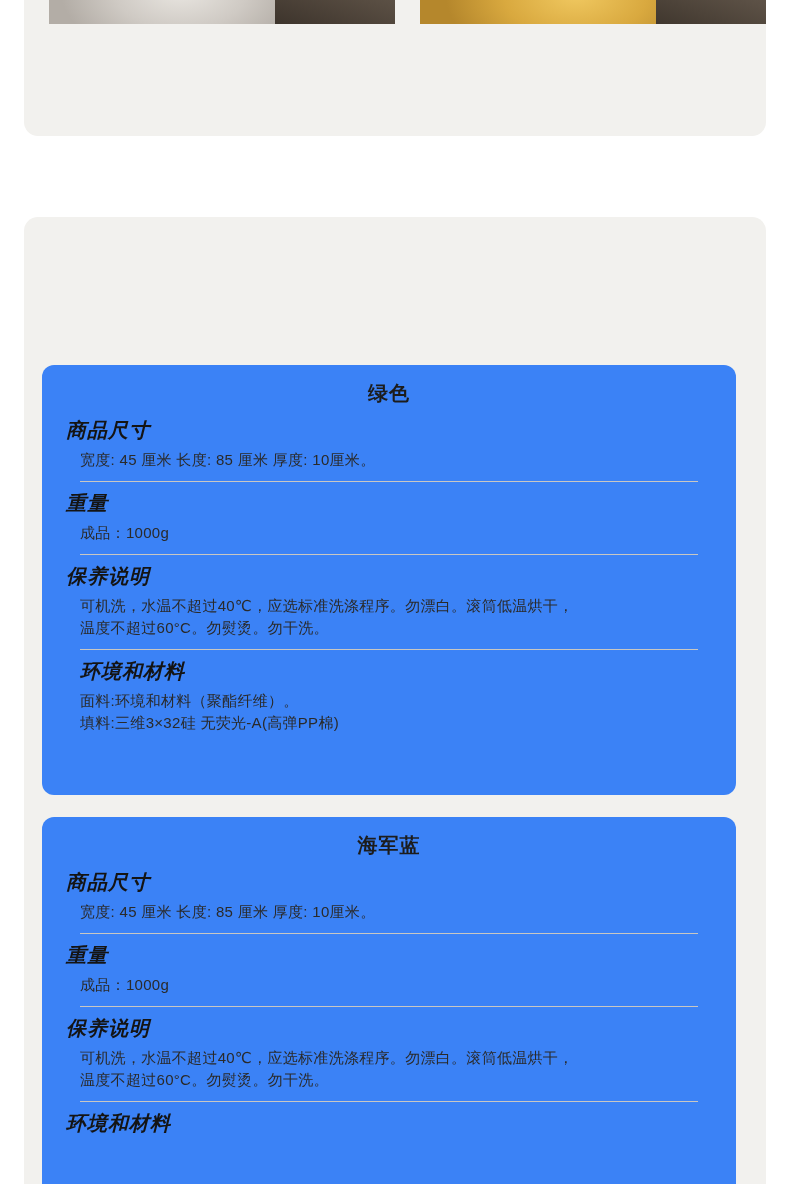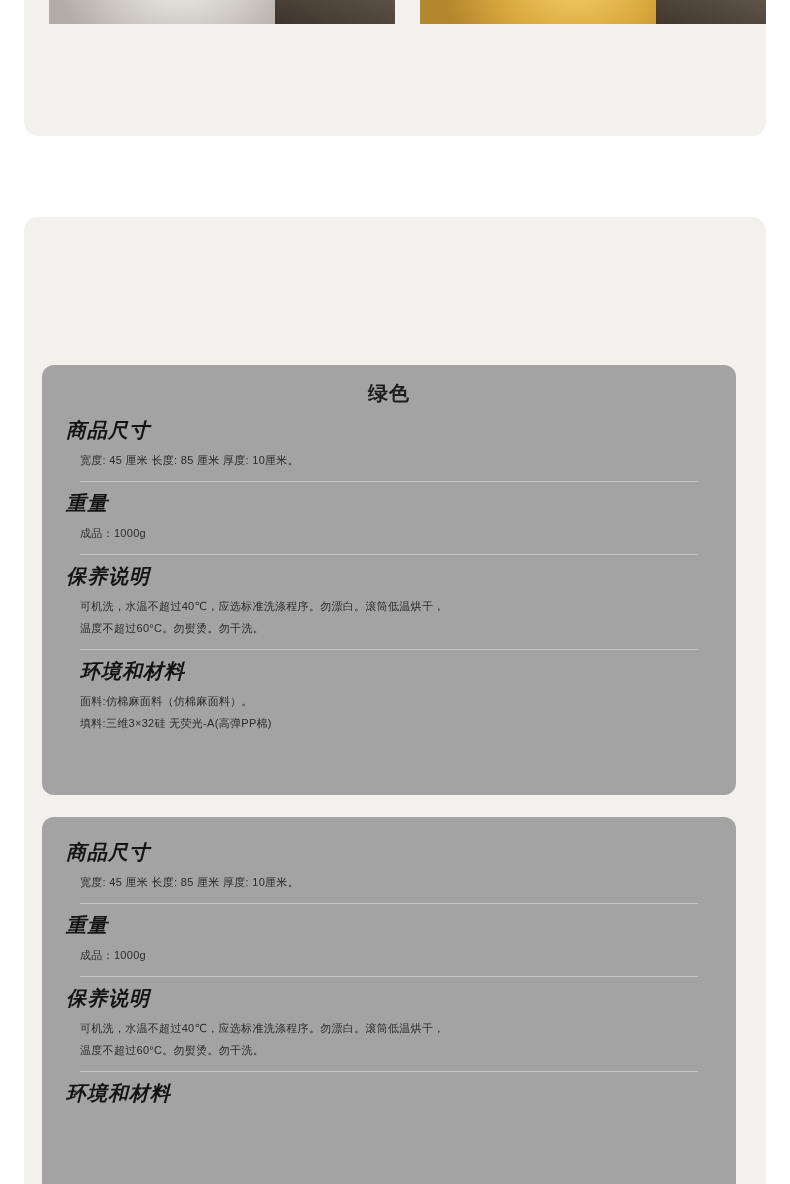--- a/index.html
+++ b/index.html
@@ -90,21 +90,21 @@
     height: 1000px;
     background: #f2f1ee;
     border-radius: 14px;
     overflow: hidden;
   }
 
   .spec-card {
     position: absolute;
     left: 18px;
     width: 694px;
-    background: #a3a3a3;
+    background: #3b82f6;
     border-radius: 12px;
     box-sizing: border-box;
     padding: 14px 24px 22px 24px;
   }
   .spec-card.card-1 { top: 148px; height: 430px; }
   .spec-card.card-2 { top: 600px; height: 430px; }
 
   .card-title {
     text-align: center;
     font-size: 20px;
@@ -120,21 +120,21 @@
     font-weight: 700;
     color: #141414;
     letter-spacing: 1px;
     margin: 6px 0 4px 0;
     line-height: 30px;
     font-style: italic;
   }
   .sec-head.indent { padding-left: 14px; }
 
   .sec-body {
-    font-size: 11px;
+    font-size: 15px;
     color: #2a2a2a;
     line-height: 22px;
     letter-spacing: 0.3px;
     margin: 0 0 0 0;
     white-space: pre-line;
   }
   .sec-body.indent { padding-left: 14px; }
 
   .divider {
     height: 1px;
@@ -177,25 +177,26 @@
     <div class="sec-head">重量</div>
     <div class="sec-body indent">成品：1000g</div>
     <div class="divider"></div>
 
     <div class="sec-head">保养说明</div>
     <div class="sec-body indent">可机洗，水温不超过40℃，应选标准洗涤程序。勿漂白。滚筒低温烘干，
 温度不超过60°C。勿熨烫。勿干洗。</div>
     <div class="divider"></div>
 
     <div class="sec-head indent">环境和材料</div>
-    <div class="sec-body indent">面料:仿棉麻面料（仿棉麻面料）。
+    <div class="sec-body indent">面料:环境和材料（聚酯纤维）。
 填料:三维3×32硅 无荧光-A(高弹PP棉)</div>
   </div>
 
   <div class="spec-card card-2">
+    <div class="card-title">海军蓝</div>
 
     <div class="sec-head">商品尺寸</div>
     <div class="sec-body indent">宽度: 45 厘米  长度: 85 厘米   厚度: 10厘米。</div>
     <div class="divider"></div>
 
     <div class="sec-head">重量</div>
     <div class="sec-body indent">成品：1000g</div>
     <div class="divider"></div>
 
     <div class="sec-head">保养说明</div>

